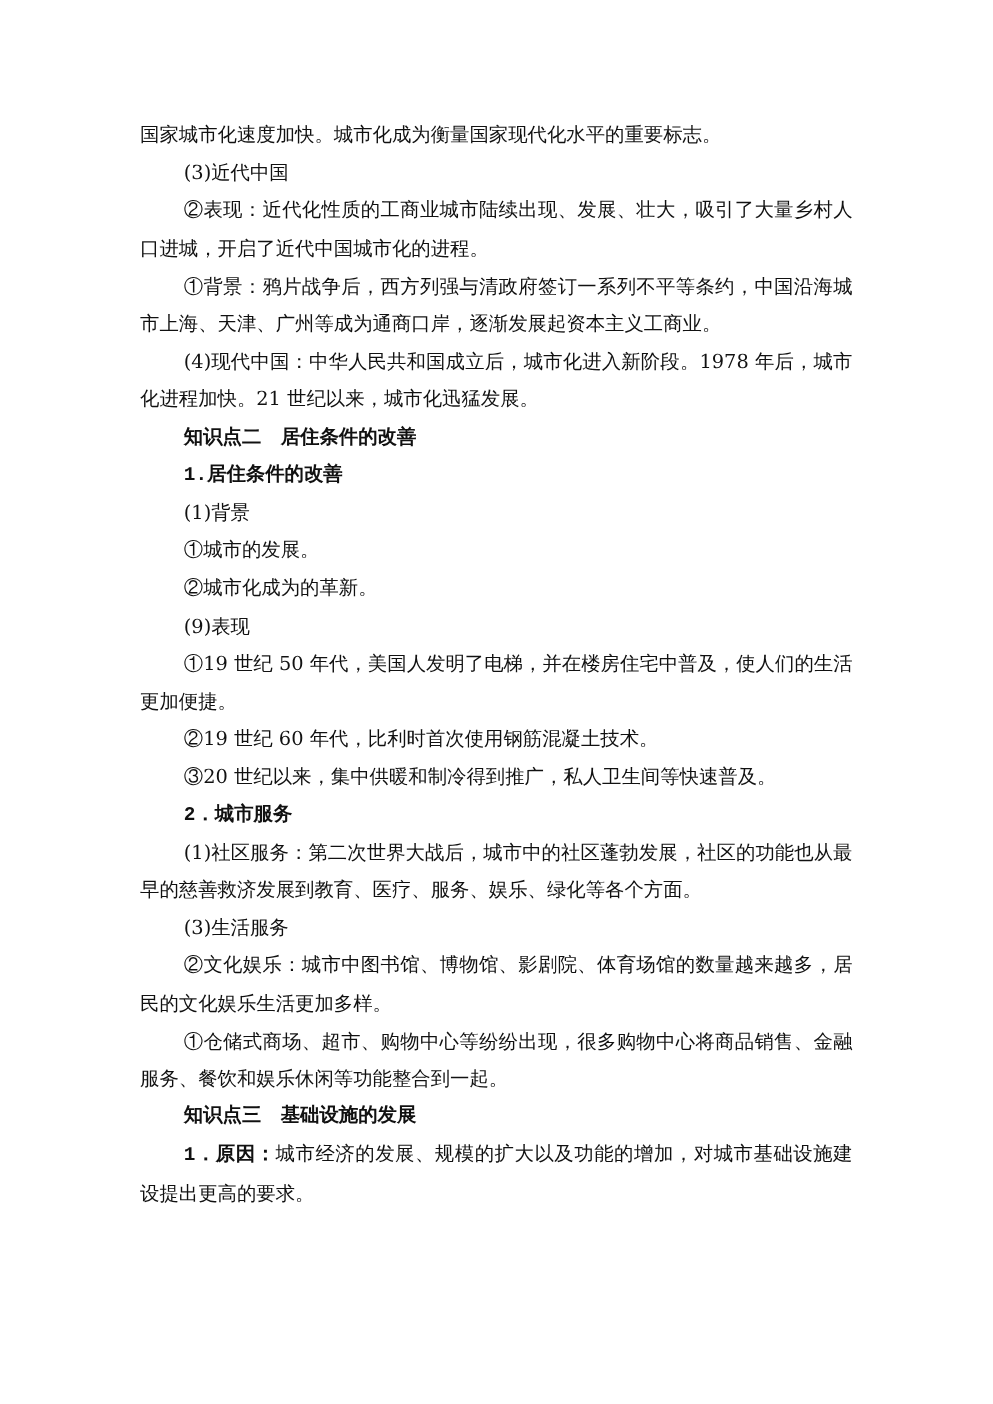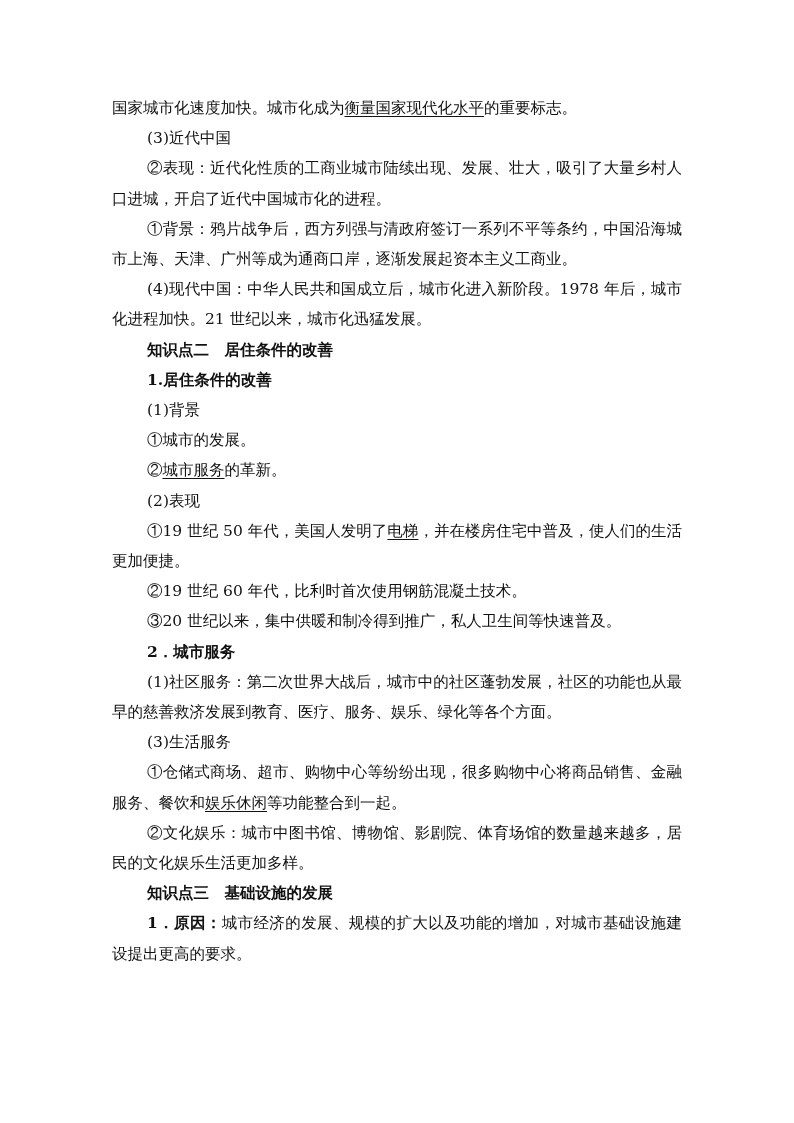--- a/index.html
+++ b/index.html
@@ -5,41 +5,41 @@
   html, body { margin: 0; padding: 0; background: #ffffff; }
   body { width: 794px; height: 1123px; position: relative; overflow: hidden; }
   .page {
     position: absolute; left: 112px; top: 93px; width: 570px;
     font-family: "DejaVu Serif", "Liberation Serif", serif;
     font-size: 15.5px; color: #111; line-height: 30.2px;
     text-align: justify;
   }
   .p { margin: 0; }
   .indent { text-indent: 35px; }
-  .bold { font-weight: bold; }
-  .u { text-decoration: underline; text-underline-offset: 3px; }
+  .bold { font-weight: bold; font-family: Liberation Mono, monospace; }
+  .u { text-underline-offset: 3px; }
 </style>
 </head>
 <body>
 
 <div class="page">
   <p class="p"><span>国家城市化速度加快。城市化成为</span><span class="u">衡量国家现代化水平</span><span>的重要标志。</span></p>
   <p class="p indent">(3)近代中国</p>
   <p class="p indent">②表现：近代化性质的工商业城市陆续出现、发展、壮大，吸引了大量乡村人口进城，开启了近代中国城市化的进程。</p>
   <p class="p indent">①背景：鸦片战争后，西方列强与清政府签订一系列不平等条约，中国沿海城市上海、天津、广州等成为通商口岸，逐渐发展起资本主义工商业。</p>
   <p class="p indent">(4)现代中国：中华人民共和国成立后，城市化进入新阶段。1978 年后，城市化进程加快。21 世纪以来，城市化迅猛发展。</p>
   <p class="p indent bold">知识点二　居住条件的改善</p>
   <p class="p indent bold">1.居住条件的改善</p>
   <p class="p indent">(1)背景</p>
   <p class="p indent">①城市的发展。</p>
-  <p class="p indent"><span>②</span><span class="u">城市服务</span><span>的革新。</span></p>
-  <p class="p indent">(2)表现</p>
+  <p class="p indent"><span>②</span><span class="u">城市化成为</span><span>的革新。</span></p>
+  <p class="p indent">(9)表现</p>
   <p class="p indent"><span>①19 世纪 50 年代，美国人发明了</span><span class="u">电梯</span><span>，并在楼房住宅中普及，使人们的生活更加便捷。</span></p>
   <p class="p indent">②19 世纪 60 年代，比利时首次使用钢筋混凝土技术。</p>
   <p class="p indent">③20 世纪以来，集中供暖和制冷得到推广，私人卫生间等快速普及。</p>
   <p class="p indent bold">2．城市服务</p>
   <p class="p indent">(1)社区服务：第二次世界大战后，城市中的社区蓬勃发展，社区的功能也从最早的慈善救济发展到教育、医疗、服务、娱乐、绿化等各个方面。</p>
   <p class="p indent">(3)生活服务</p>
+  <p class="p indent">②文化娱乐：城市中图书馆、博物馆、影剧院、体育场馆的数量越来越多，居民的文化娱乐生活更加多样。</p>
   <p class="p indent"><span>①仓储式商场、超市、购物中心等纷纷出现，很多购物中心将商品销售、金融服务、餐饮和</span><span class="u">娱乐休闲</span><span>等功能整合到一起。</span></p>
-  <p class="p indent">②文化娱乐：城市中图书馆、博物馆、影剧院、体育场馆的数量越来越多，居民的文化娱乐生活更加多样。</p>
   <p class="p indent bold">知识点三　基础设施的发展</p>
   <p class="p indent"><span class="bold">1．原因：</span><span>城市经济的发展、规模的扩大以及功能的增加，对城市基础设施建设提出更高的要求。</span></p>
 </div>
 
 </body></html>

